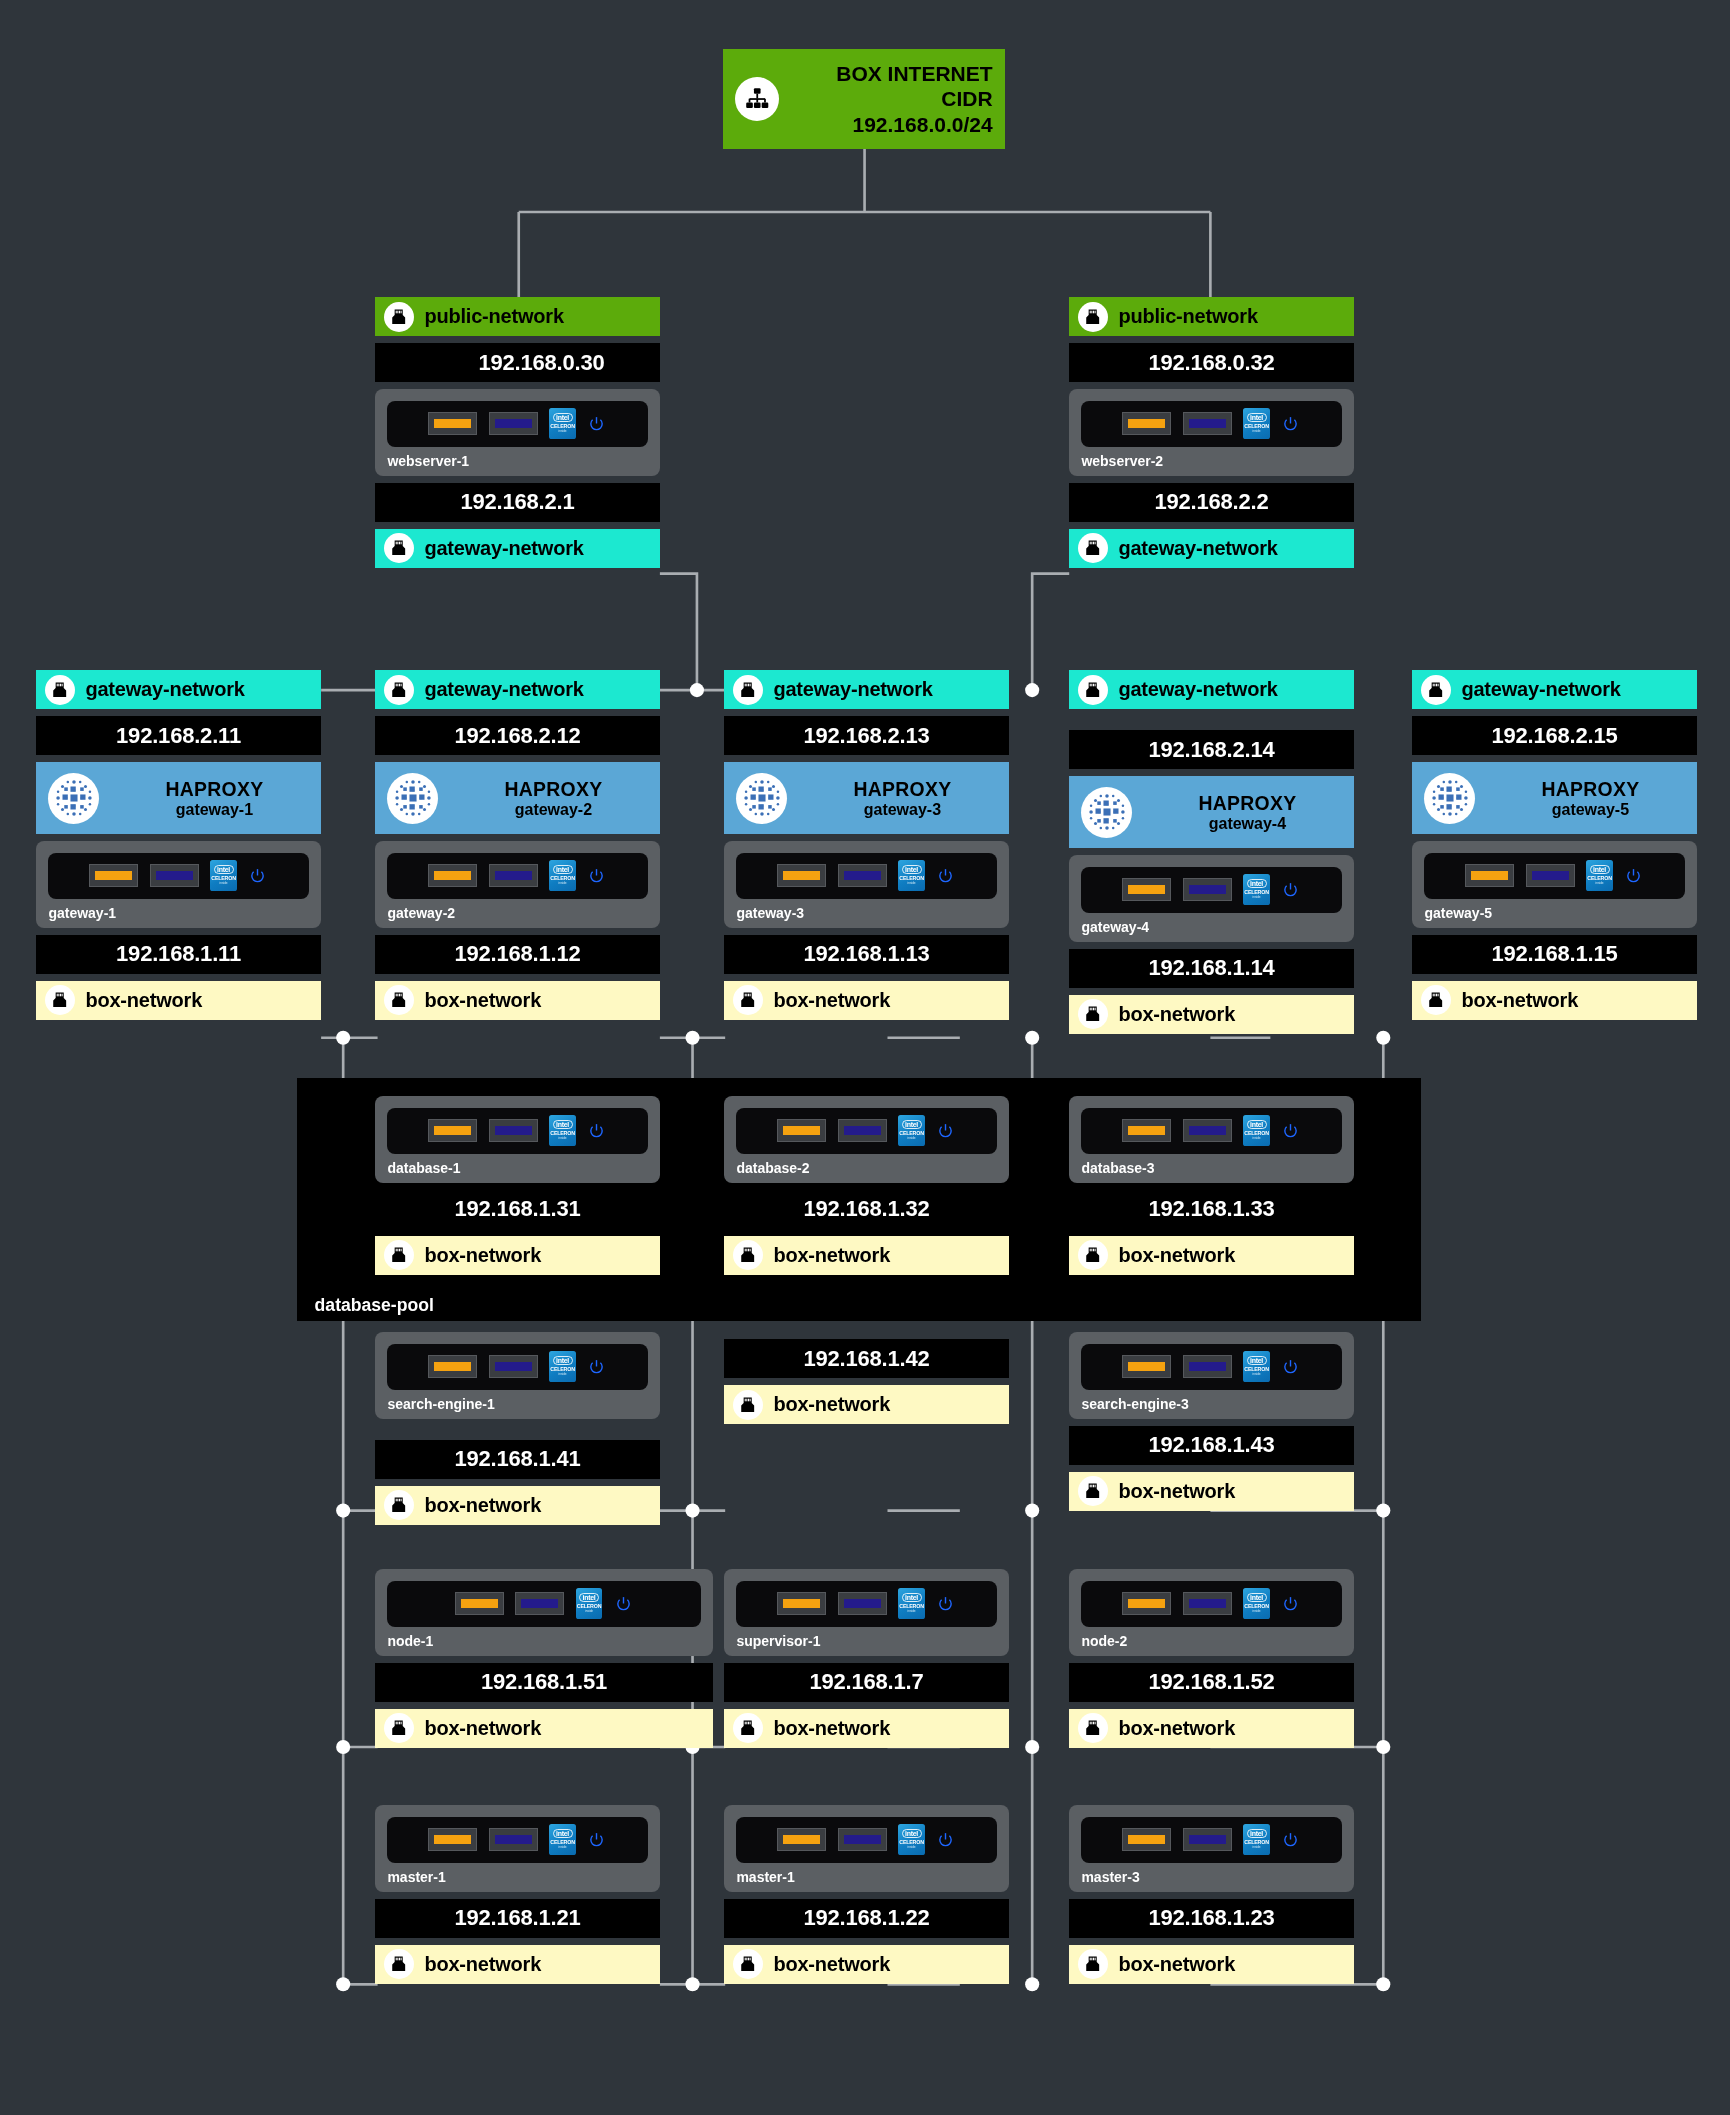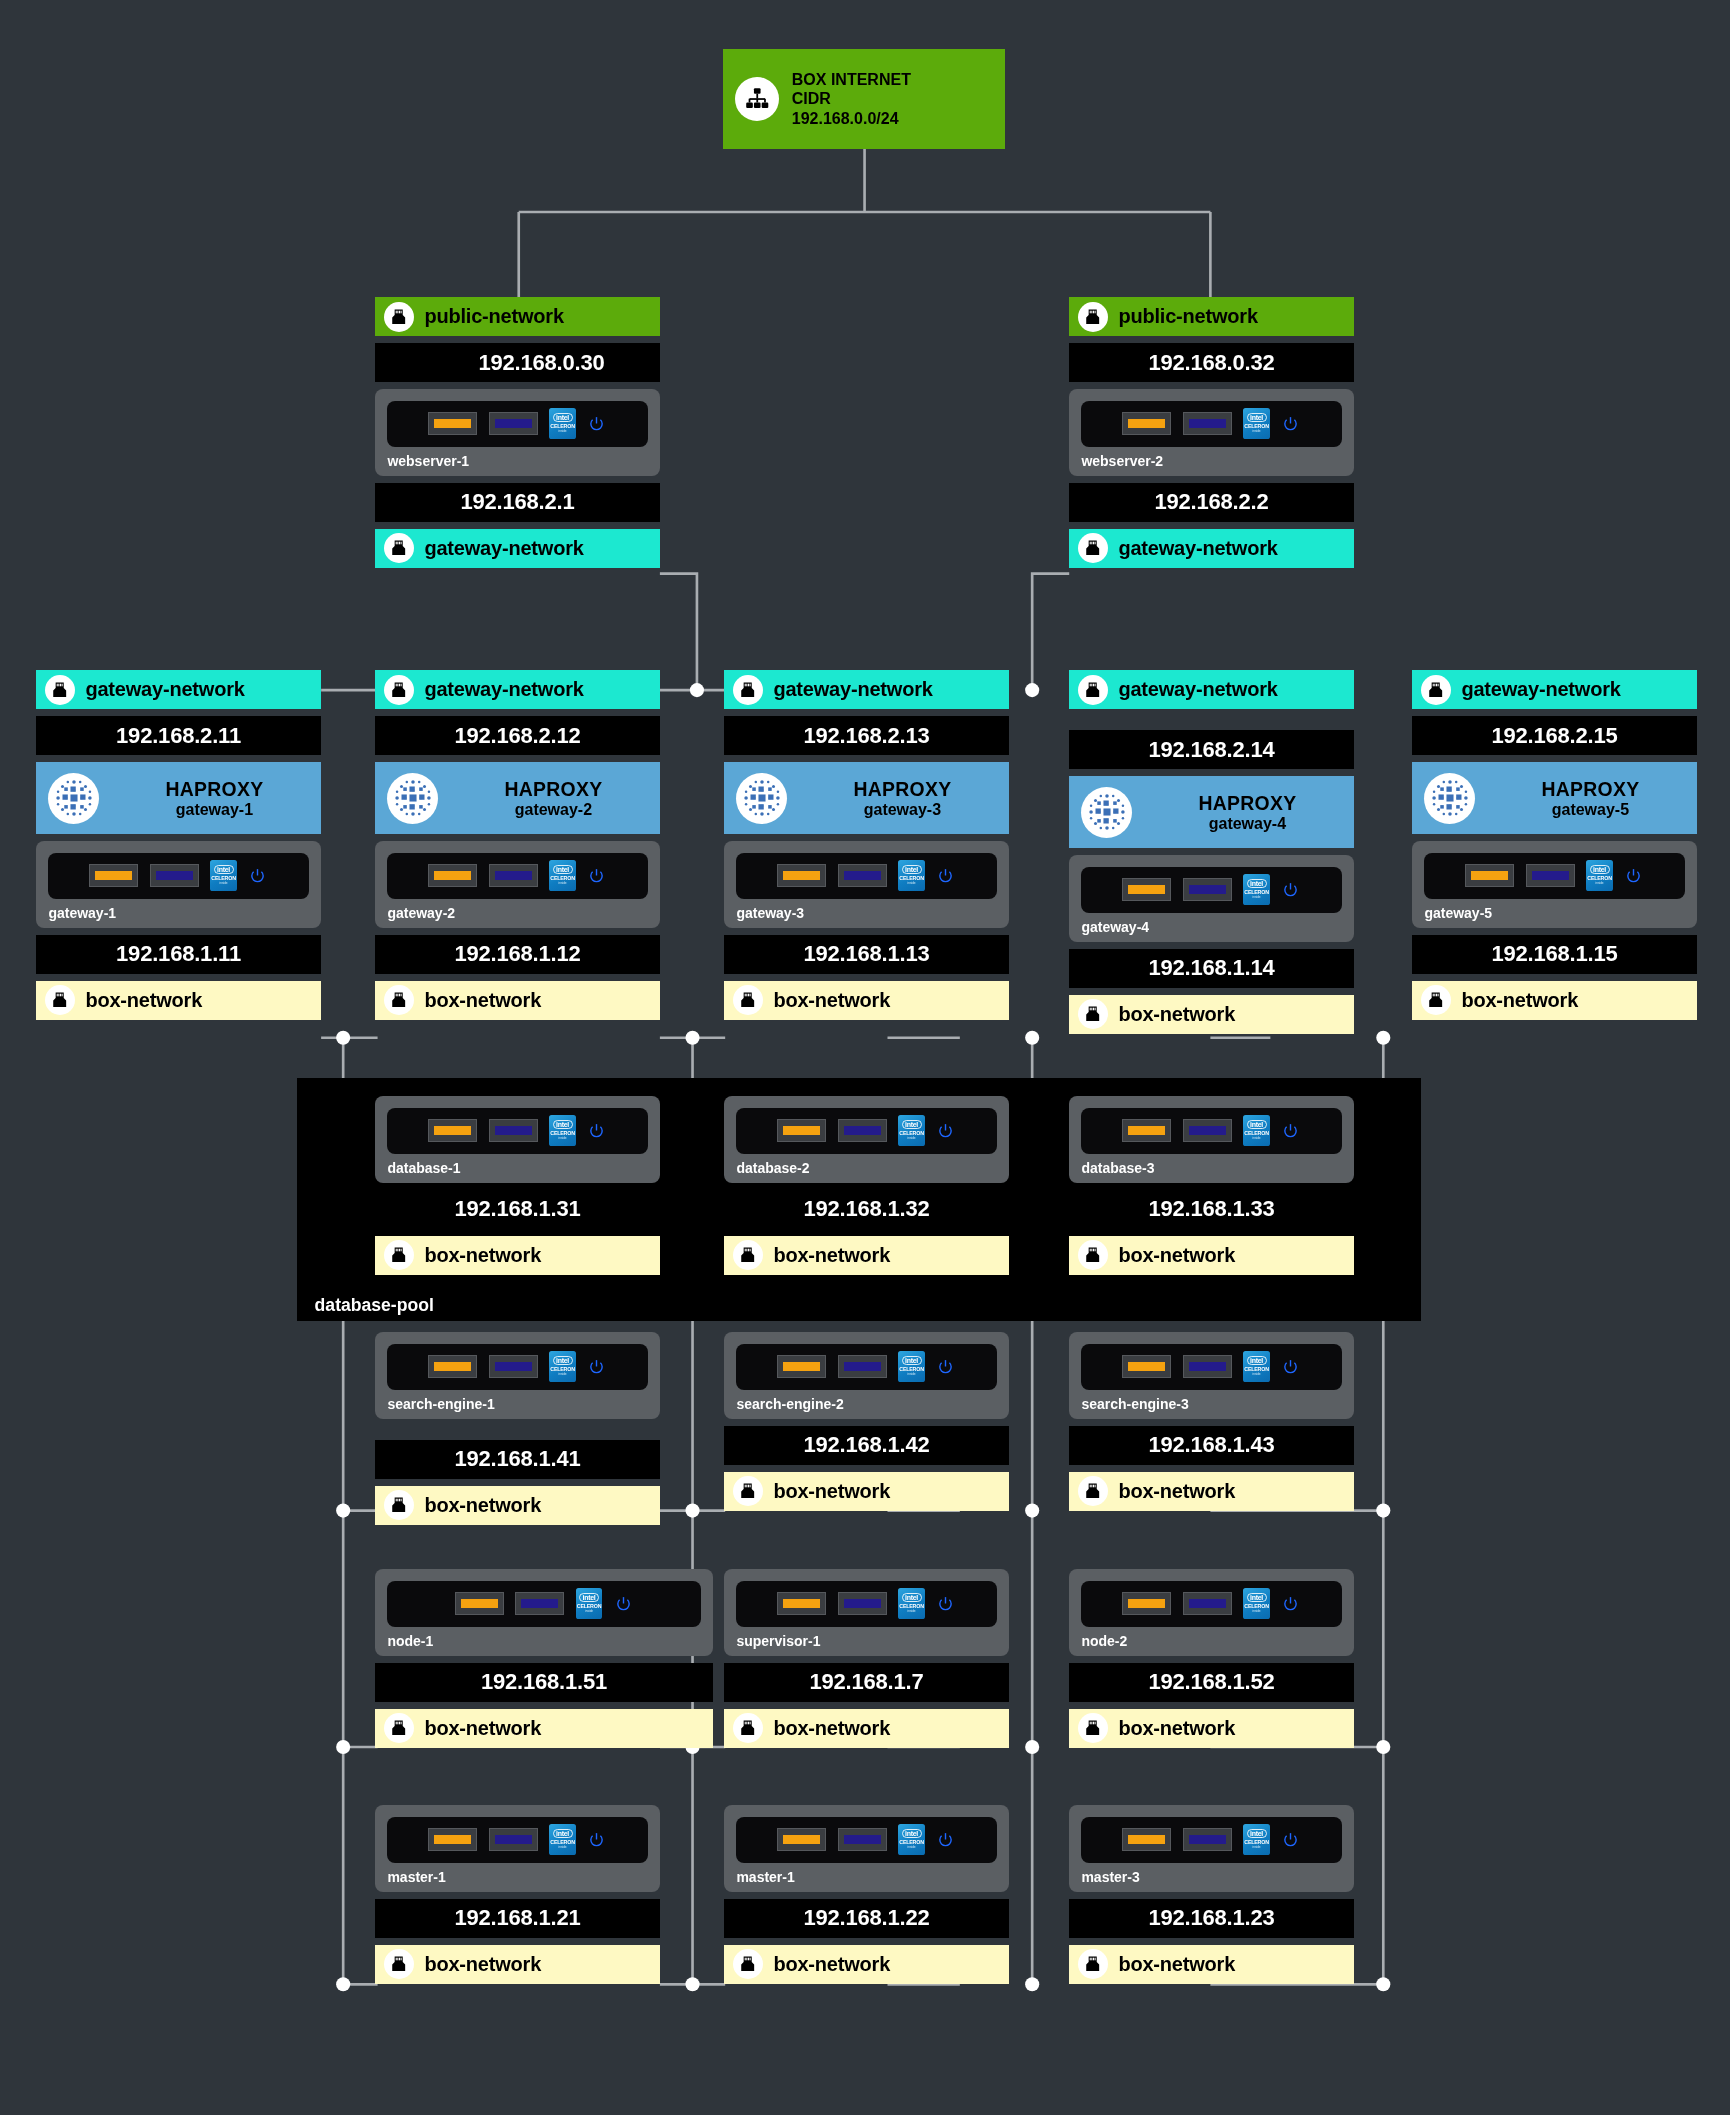--- a/index.html
+++ b/index.html
@@ -61,22 +61,22 @@
     padding: 8.8px 12.4px;
     gap: 12.4px;
   }
   .rootcard .globe {
     width: 44px; height: 44px; border-radius: 50%;
     background: #fff; flex: 0 0 44px;
     display: flex; align-items: center; justify-content: center;
   }
   .rootcard .globe svg { width: 26.5px; height: 26.5px; }
   .rootcard .rtxt {
-    color: #000; font-weight: bold; font-size: 16px;
-    line-height: 1.22; text-align: left; flex: 1;
+    color: #000; font-weight: bold; font-size: 21px;
+    line-height: 1.22; text-align: right; flex: 1;
   }
 
   
   .haproxy {
     background: #5ba7d6;
     height: 72px;
     display: flex; align-items: center; gap: 12.4px;
     padding-left: 12.4px;
   }
   .haproxy .hlogo {
@@ -961,42 +961,20 @@
               <rect x="10.3" y="4.6" width="1.3" height="3.2" fill="#fff"></rect>
               <rect x="12.3" y="4.6" width="1.3" height="3.2" fill="#fff"></rect>
               <rect x="14.3" y="4.6" width="1.3" height="3.2" fill="#fff"></rect>
             </svg>
           </span>
       <span class="lbl">box-network</span>
     </div>
   </div>
 
   <div class="node" style="left:724px; top:1332px; width:285px;">
-    <div class="server">
-      <div class="srvface">
-        <span class="led amber">
-              <i></i>
-            </span>
-        <span class="led blue">
-              <i></i>
-            </span>
-        <span class="intel">
-              <span class="i1">intel</span>
-              <span class="i2">CELERON</span>
-              <span class="i3">inside</span>
-            </span>
-        <span class="pwr">
-              <svg viewBox="0 0 24 24" fill="none" stroke="#1e66ff" stroke-width="2">
-                <path d="M12 3v9"></path>
-                <path d="M6.5 6.8a8 8 0 1 0 11 0"></path>
-              </svg>
-            </span>
-      </div>
-      <div class="srvname">search-engine-2</div>
-    </div>
     <div class="ipbar" style="margin-top:7px;">192.168.1.42</div>
     <div class="netbar orange" style="margin-top:7px;">
       <span class="rj45">
             <svg viewBox="0 0 24 24" fill="#000">
               <path d="M7 3h10v7l3 3v8H4v-8l3-3V3z"></path>
               <rect x="8.3" y="4.6" width="1.3" height="3.2" fill="#fff"></rect>
               <rect x="10.3" y="4.6" width="1.3" height="3.2" fill="#fff"></rect>
               <rect x="12.3" y="4.6" width="1.3" height="3.2" fill="#fff"></rect>
               <rect x="14.3" y="4.6" width="1.3" height="3.2" fill="#fff"></rect>
             </svg>

